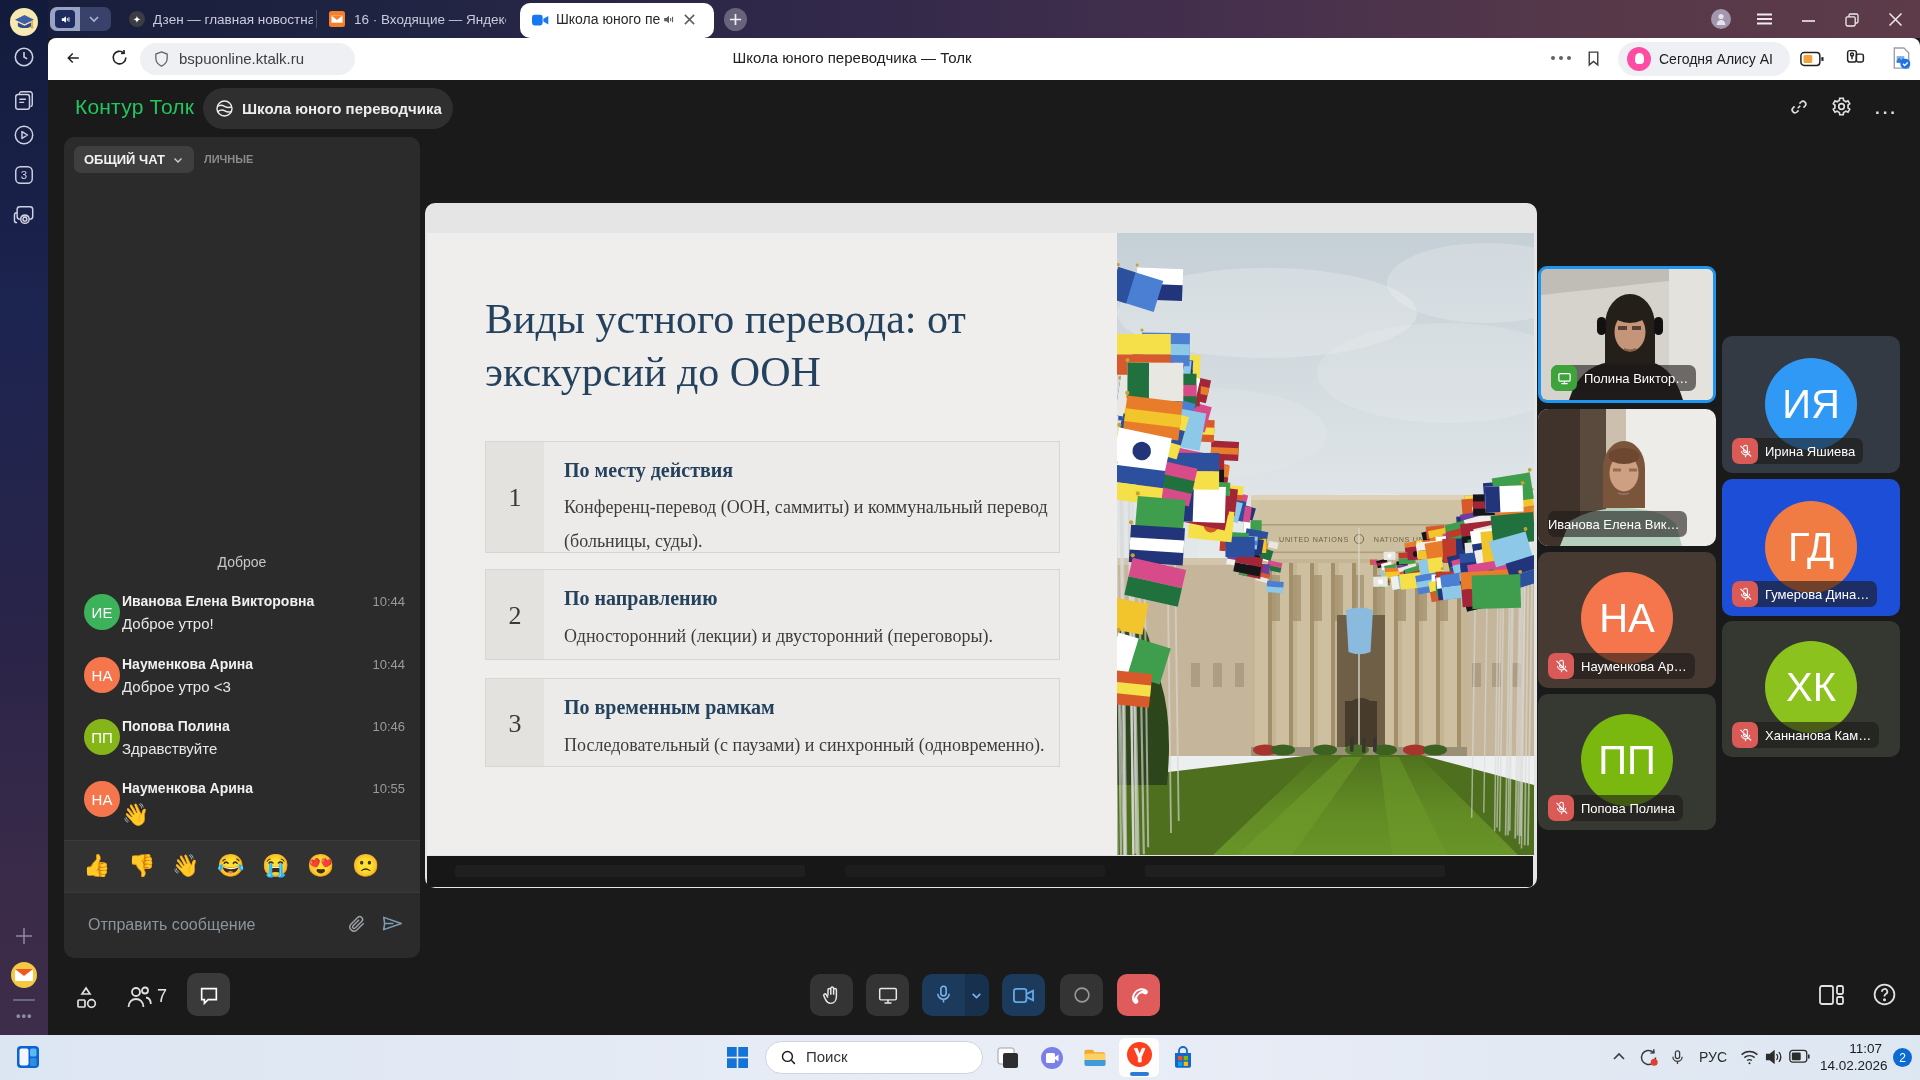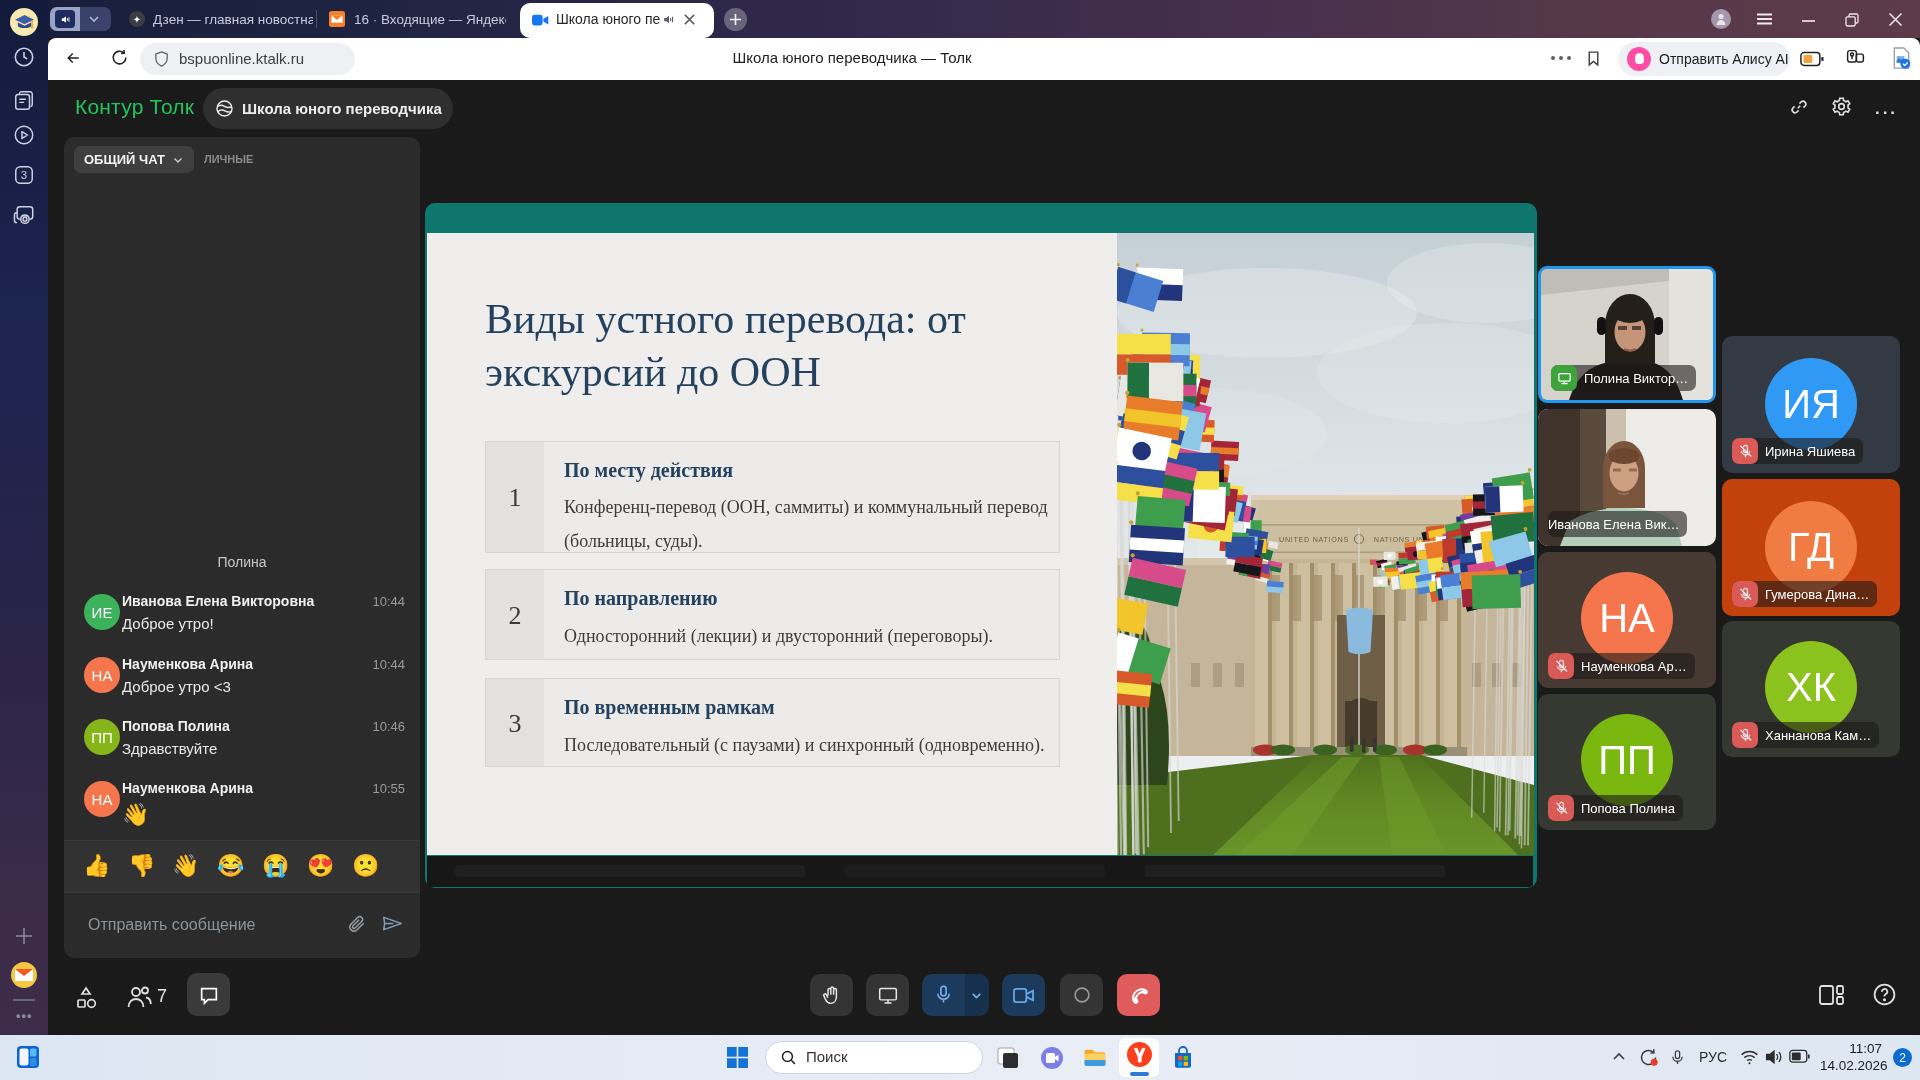--- a/index.html
+++ b/index.html
@@ -12,21 +12,21 @@
 .sideicon{left:13px;width:22px;height:22px;color:#cdd2e2}
 
 #app{left:48px;top:80px;width:1872px;height:955px;background:#1a1a1a}
 #chatpanel{left:16px;top:57px;width:356px;height:821px;background:#2b2b2b;border-radius:10px}
 .msg{position:absolute;left:12px;width:332px;height:56px}
 .mava{position:absolute;left:8px;top:1px;width:36px;height:36px;border-radius:50%;color:#fff;font-size:15px;display:flex;align-items:center;justify-content:center}
 .mname{position:absolute;left:46px;top:0;color:#f0f0f0;font-size:14px;font-weight:bold;white-space:nowrap}
 .mtime{position:absolute;right:3px;top:1px;color:#9a9a9a;font-size:13px}
 .mtext{position:absolute;left:46px;top:22px;color:#e8e8e8;font-size:15px;white-space:nowrap}
 
-#slidebox{left:377px;top:123px;width:1112px;height:685px;background:#0f766e;border-radius:10px}
+#slidebox{left:377px;top:123px;width:1112px;height:685px;background:#e5e5e5;border-radius:10px}
 #slide{left:2px;top:30px;width:690px;height:622px;background:#efeeec}
 #photo{left:692px;top:30px;width:417px;height:622px;overflow:hidden}
 .sbox{position:absolute;left:58px;width:575px;background:#ecebe9;border:1px solid #d7d6d2}
 .snum{position:absolute;left:0;top:0;width:58px;height:100%;background:#e3e2df;text-align:center;font-family:"Liberation Serif",serif;font-size:26px;color:#3a3a3a}
 .sttl{position:absolute;left:78px;top:17px;font-family:"Liberation Serif",serif;font-weight:bold;font-size:20px;color:#24425e}
 .sdesc{position:absolute;left:78px;top:50px;font-family:Liberation Serif, serif;font-size:18px;color:#3c3c3c;line-height:33px;white-space:nowrap}
 
 .tile{position:absolute;border-radius:10px;overflow:hidden}
 .lbl{position:absolute;left:10px;bottom:9px;display:flex;align-items:center;height:26px;background:rgba(28,25,23,.6);border-radius:7px;color:#fff;font-size:13px;padding-right:8px;white-space:nowrap}
 .miclbl{width:26px;height:26px;border-radius:7px;background:#d95a56;margin-right:7px;flex:0 0 auto;display:flex;align-items:center;justify-content:center}
@@ -120,21 +120,21 @@
       <circle cx="3" cy="3" r="2" fill="#5f6368"></circle>
       <circle cx="11" cy="3" r="2" fill="#5f6368"></circle>
       <circle cx="19" cy="3" r="2" fill="#5f6368"></circle>
     </svg>
   <svg class="abs" style="left:1537px;top:11px" width="17" height="19" viewBox="0 0 24 24" fill="none" stroke="#3c4043" stroke-width="2">
       <path d="M6 3h12v18l-6-5-6 5z"></path>
     </svg>
   <div class="abs" style="left:1570px;top:4px;width:172px;height:34px;background:#eef0f4;border-radius:17px"></div>
   <div class="abs" style="left:1579px;top:9px;width:24px;height:24px;border-radius:50%;background:#ff4da6"></div>
   <div class="abs" style="left:1587px;top:15px;width:9px;height:11px;background:#fff;border-radius:4.5px 4.5px 5px 5px/6px 6px 4px 4px"></div>
-  <div class="abs" style="left:1611px;top:13px;color:#202124;font-size:14px">Отправить Алису AI</div>
+  <div class="abs" style="left:1611px;top:13px;color:#202124;font-size:14px">Сегодня Алису AI</div>
   <svg class="abs" style="left:1752px;top:13px" width="24" height="16" viewBox="0 0 26 17" fill="none" stroke="#202124" stroke-width="1.6">
       <rect x="1" y="1.5" width="20.5" height="14" rx="3.5"></rect>
       <path d="M24.3 6.5v4" stroke-width="2.4"></path>
       <rect x="3.8" y="4.3" width="9.5" height="8.4" rx="1.2" fill="#f2a33c" stroke="none"></rect>
     </svg>
   <svg class="abs" style="left:1797px;top:10px" width="21" height="21" viewBox="0 0 24 24" fill="none" stroke="#202124" stroke-width="1.7">
       <rect x="3" y="3" width="10" height="13" rx="2.5"></rect>
       <circle cx="8" cy="7.5" r="1.7"></circle>
       <path d="M8 9.2v3.6"></path>
       <rect x="13" y="7" width="8" height="9" rx="2"></rect>
@@ -212,21 +212,21 @@
     </svg>
   <div class="abs" style="left:1827px;top:23px;color:#dfdfdf;font-size:17px;font-weight:bold;letter-spacing:2px">···</div>
 
   <div class="abs" id="chatpanel">
     <div class="abs" style="left:10px;top:9px;height:27px;background:#3f3f3f;border-radius:7px;display:flex;align-items:center;padding:0 10px;color:#f2f2f2;font-size:13px;font-weight:bold">ОБЩИЙ ЧАТ
       <svg width="12" height="12" viewBox="0 0 12 12" style="margin-left:7px">
           <path d="M2.5 4.5l3.5 3.5 3.5-3.5" fill="none" stroke="#cfcfcf" stroke-width="1.4"></path>
         </svg>
     </div>
     <div class="abs" style="left:140px;top:16px;color:#8b8b8b;font-size:11px;font-weight:bold">ЛИЧНЫЕ</div>
-    <div class="abs" style="left:0;top:417px;width:100%;text-align:center;color:#c7c7c7;font-size:14px">Полина</div>
+    <div class="abs" style="left:0;top:417px;width:100%;text-align:center;color:#c7c7c7;font-size:14px">Доброе</div>
 
     <div class="msg" style="top:456px">
         <div class="mava" style="background:#3cb35b">ИЕ</div>
         <div class="mname">Иванова Елена Викторовна</div>
         <div class="mtime">10:44</div>
         <div class="mtext">Доброе утро!</div>
       </div>
     <div class="msg" style="top:519px">
         <div class="mava" style="background:#f5764d">НА</div>
         <div class="mname">Науменкова Арина</div>
@@ -1163,21 +1163,21 @@
   </div>
 
   <div class="tile" style="left:1674px;top:256px;width:178px;height:137px;background:#333a43">
     <div class="avatar" style="left:43px;top:22px;width:92px;height:92px;background:#2f99f5">ИЯ</div>
     <div class="lbl"><div class="miclbl">
           <svg width="15" height="15" viewBox="0 0 24 24" fill="none" stroke="#fff" stroke-width="1.8">
             <path d="M9 5a3 3 0 0 1 6 0v6a3 3 0 0 1-.5 1.7M9 9v2a3 3 0 0 0 4.7 2.5M5.5 11a6.5 6.5 0 0 0 10.8 4.9M18.5 11a6.5 6.5 0 0 1-.7 2.9M12 17.5V21M4 3l17 17"></path>
           </svg>
         </div>Ирина Яшиева</div>
   </div>
-  <div class="tile" style="left:1674px;top:399px;width:178px;height:137px;background:#c2410c">
+  <div class="tile" style="left:1674px;top:399px;width:178px;height:137px;background:#1d4ed8">
     <div class="avatar" style="left:43px;top:22px;width:92px;height:92px;background:#f07b43">ГД</div>
     <div class="lbl"><div class="miclbl">
           <svg width="15" height="15" viewBox="0 0 24 24" fill="none" stroke="#fff" stroke-width="1.8">
             <path d="M9 5a3 3 0 0 1 6 0v6a3 3 0 0 1-.5 1.7M9 9v2a3 3 0 0 0 4.7 2.5M5.5 11a6.5 6.5 0 0 0 10.8 4.9M18.5 11a6.5 6.5 0 0 1-.7 2.9M12 17.5V21M4 3l17 17"></path>
           </svg>
         </div>Гумерова Дина…</div>
   </div>
   <div class="tile" style="left:1674px;top:541px;width:178px;height:136px;background:#343830">
     <div class="avatar" style="left:43px;top:20px;width:92px;height:92px;background:#8cc21d">ХК</div>
     <div class="lbl"><div class="miclbl">

